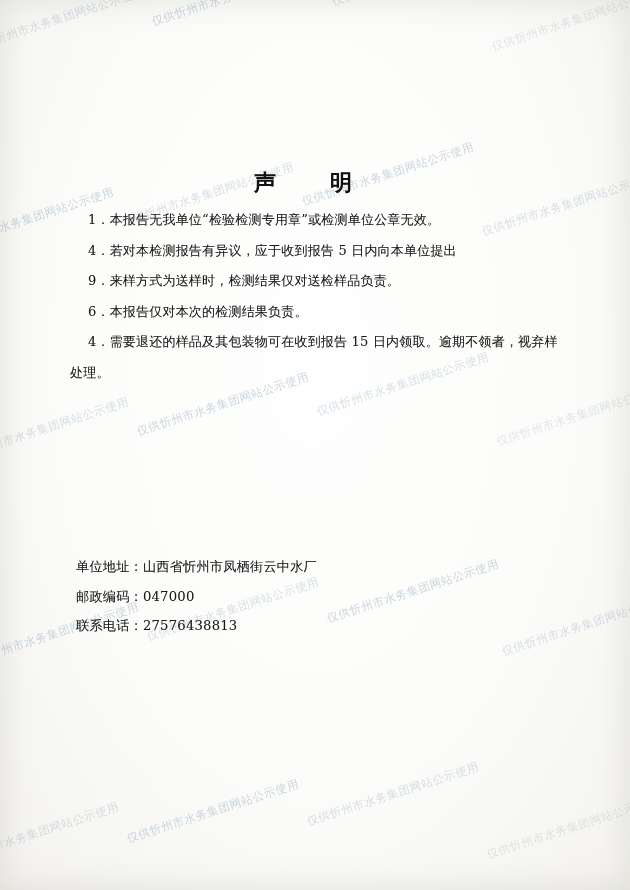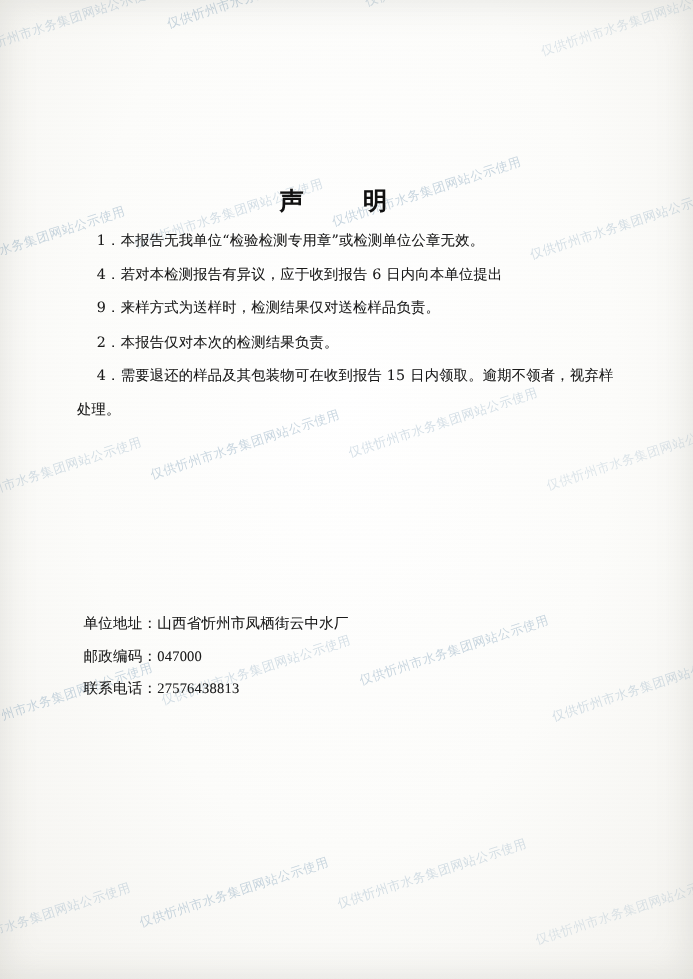--- a/index.html
+++ b/index.html
@@ -99,21 +99,20 @@
     position: absolute;
     left: 76px;
     top: 552px;
     width: 480px;
   }
   .contact-line {
     font-size: 13.2px;
     line-height: 2.25;
     color: #1a1a1a;
     letter-spacing: .2px;
-    font-family: Liberation Serif, serif;
   }
 
   
   .content { text-shadow: 0 0 .4px rgba(0,0,0,.25); }
 </style>
 </head>
 <body>
 
 <div class="page">
 
@@ -139,23 +138,23 @@
       <div class="wm dim" style="left: 305px; top: 815px; color: rgb(159, 183, 201); transform: rotate(-18deg);">仅供忻州市水务集团网站公示使用</div>
       <div class="wm dim2" style="left: 485px; top: 848px; color: rgb(159, 183, 201); transform: rotate(-18deg);">仅供忻州市水务集团网站公示使用</div>
     </div>
 
   <div class="content">
 
     <div class="doc-title">声　明</div>
 
     <div class="clauses">
       <div class="clause">1．本报告无我单位“检验检测专用章”或检测单位公章无效。</div>
-      <div class="clause">4．若对本检测报告有异议，应于收到报告 6 日内向本单位提出</div>
+      <div class="clause">4．若对本检测报告有异议，应于收到报告 5 日内向本单位提出</div>
       <div class="clause">9．来样方式为送样时，检测结果仅对送检样品负责。</div>
-      <div class="clause">2．本报告仅对本次的检测结果负责。</div>
+      <div class="clause">6．本报告仅对本次的检测结果负责。</div>
       <div class="clause">4．需要退还的样品及其包装物可在收到报告 15 日内领取。逾期不领者，视弃样处理。</div>
     </div>
 
     <div class="contact">
       <div class="contact-line">单位地址：山西省忻州市凤栖街云中水厂</div>
       <div class="contact-line">邮政编码：047000</div>
       <div class="contact-line">联系电话：27576438813</div>
     </div>
 
   </div>

